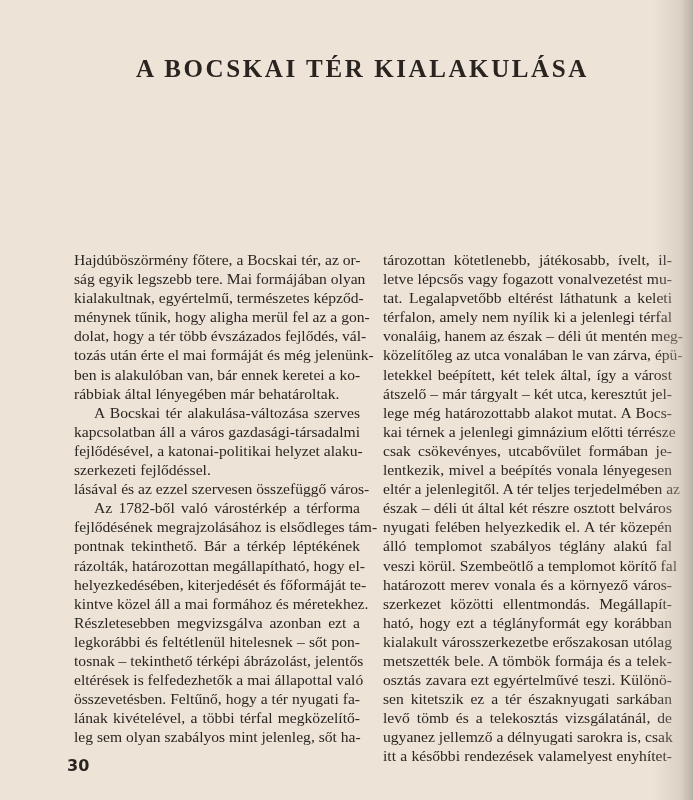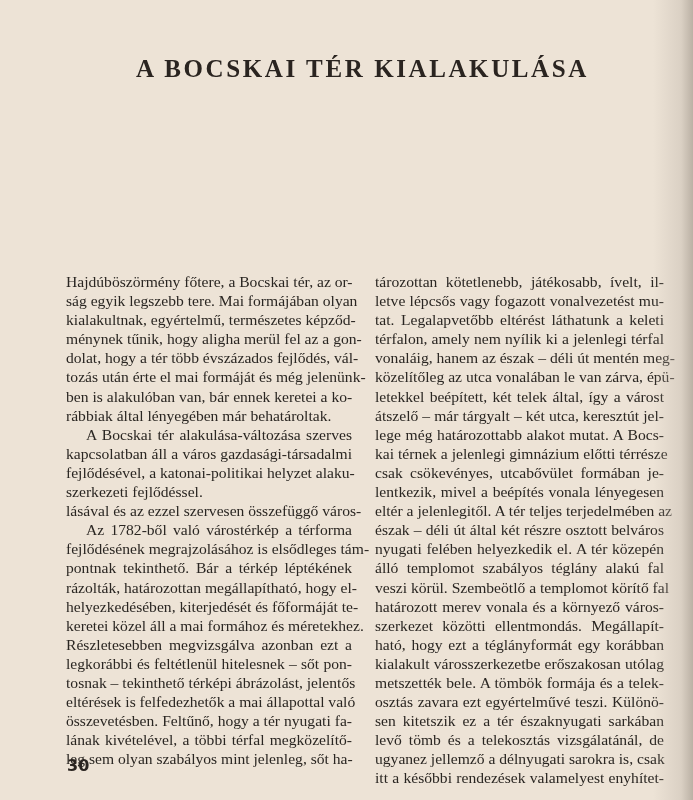--- a/index.html
+++ b/index.html
@@ -15,22 +15,22 @@
     pointer-events: none;
   }
   .title {
     position: absolute; top: 55px; left: 0; width: 693px; text-align: center;
     font-family: "Liberation Serif", "DejaVu Serif", serif;
     font-weight: bold; font-size: 25px; letter-spacing: 2.6px;
     color: #2a2420;
     padding-left: 32px; box-sizing: border-box;
   }
   .col {
-    position: absolute; top: 272px; width: 286px;
-    font-size: 15.6px; line-height: 19.1px;
+    position: absolute; top: 250px; width: 286px;
+    font-size: 15.6px; line-height: 19.1px; margin-left: 8px;
   }
   .col.left { left: 66px; }
   .col.right { left: 375px; width: 289px; }
   .line {
     display: block; white-space: nowrap;
     text-align: justify; text-align-last: justify;
     height: 19.1px; overflow: visible;
   }
   .line.last { text-align-last: left; }
   .line.indent { padding-left: 20px; }
@@ -57,21 +57,21 @@
     <span class="line indent">A Bocskai tér alakulása-változása szerves</span>
     <span class="line">kapcsolatban áll a város gazdasági-társadalmi</span>
     <span class="line">fejlődésével, a katonai-politikai helyzet alaku-</span>
     <span class="line last">szerkezeti fejlődéssel.</span>
     <span class="line">lásával és az ezzel szervesen összefüggő város-</span>
     <span class="line indent">Az 1782-ből való várostérkép a térforma</span>
     <span class="line">fejlődésének megrajzolásához is elsődleges tám-</span>
     <span class="line">pontnak tekinthető. Bár a térkép léptékének</span>
     <span class="line">rázolták, határozottan megállapítható, hogy el-</span>
     <span class="line">helyezkedésében, kiterjedését és főformáját te-</span>
-    <span class="line">keretei közel áll a mai formához és méretekhez.</span>
+    <span class="line">kintve közel áll a mai formához és méretekhez.</span>
     <span class="line">Részletesebben megvizsgálva azonban ezt a</span>
     <span class="line">legkorábbi és feltétlenül hitelesnek – sőt pon-</span>
     <span class="line">tosnak – tekinthető térképi ábrázolást, jelentős</span>
     <span class="line">eltérések is felfedezhetők a mai állapottal való</span>
     <span class="line">összevetésben. Feltűnő, hogy a tér nyugati fa-</span>
     <span class="line">lának kivételével, a többi térfal megközelítő-</span>
     <span class="line">leg sem olyan szabályos mint jelenleg, sőt ha-</span>
   </div>
 <div class="col right" id="right-col">
     <span class="line">tározottan kötetlenebb, játékosabb, ívelt, il-</span>

